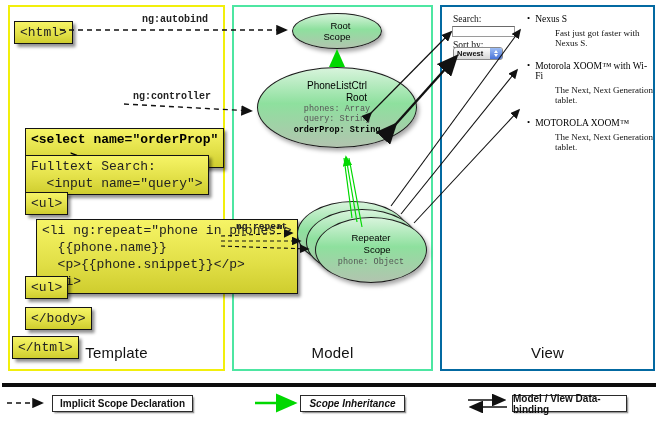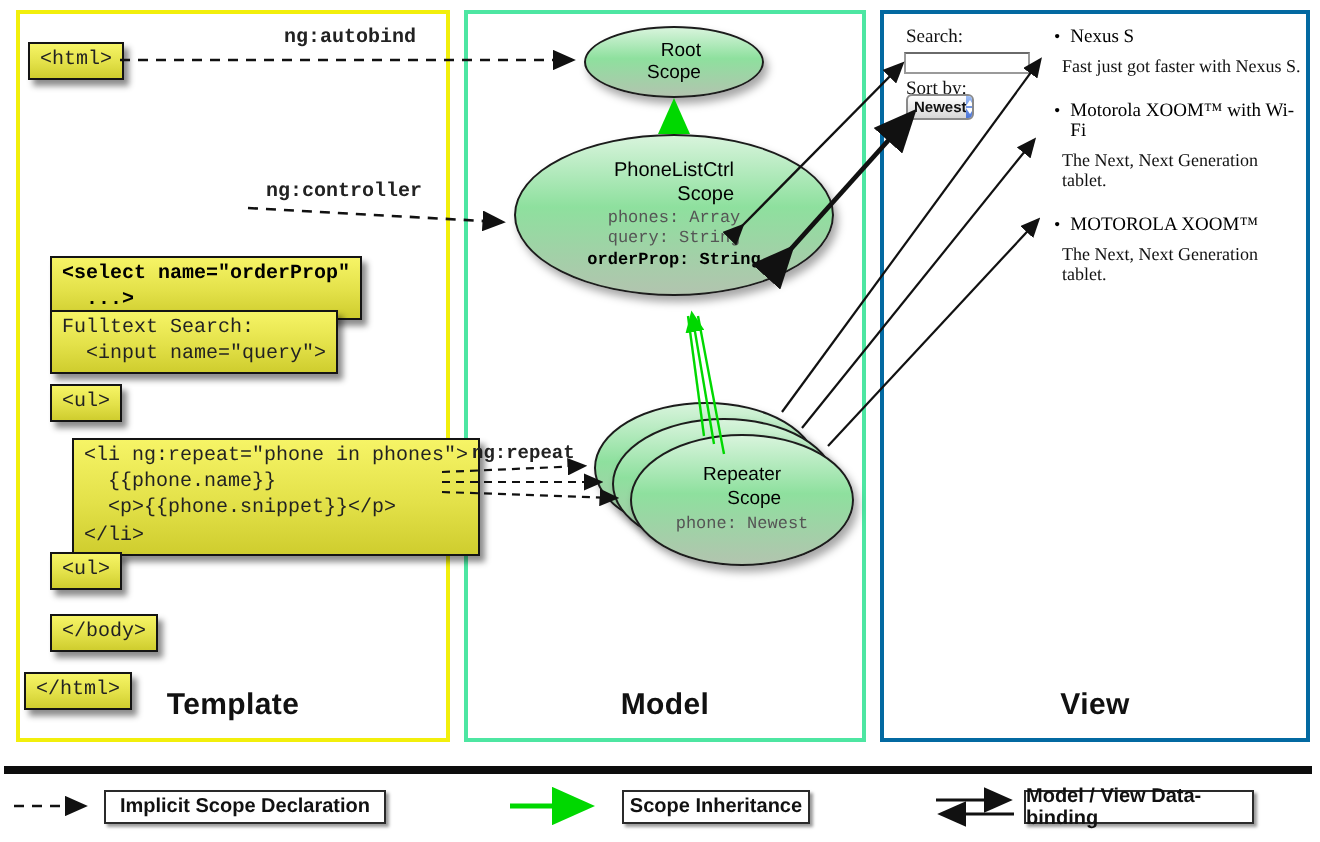--- a/index.html
+++ b/index.html
@@ -5,25 +5,25 @@
   * { margin:0; padding:0; box-sizing:border-box; }
   body { font-family:"Liberation Sans", sans-serif; background:#fff; }
   #stage { position:relative; width:660px; height:421px; background:#fff; overflow:hidden; }
 
   
   .panel { position:absolute; top:5px; height:366px; background:#fff; }
   #panel-template { left:8px;  width:217px; border:2px solid #f2ef0c; }
   #panel-model    { left:232px; width:201px; border:2px solid #4de6a2; }
   #panel-view     { left:440px; width:215px; border:2px solid #0369a1; }
   .panel-label { position:absolute; bottom:8px; left:0; right:0; text-align:center;
-                 font-size:15px; font-weight:700; color:#111; letter-spacing:.2px; }
+                 font-size:15px; font-weight:400; color:#111; letter-spacing:.2px; }
 
   
   .code-box { position:absolute; white-space:pre; font-family:"Liberation Mono", monospace;
-              font-size:10px; line-height:1.32; color:#222; padding:2px 5px;
+              font-size:13px; line-height:1.32; color:#222; padding:2px 5px;
               background:linear-gradient(#f6f466, #e3e149 55%, #cfcd2e);
               border:1.5px solid #141414; box-shadow:2.5px 3px 3px rgba(0,0,0,.45); }
   .code-bold { font-weight:bold; color:#000; }
 
   
   .ng-label { position:absolute; font-family:"Liberation Mono", monospace; font-weight:bold;
               font-size:10px; color:#222; background:transparent; }
 
   
   .scope { position:absolute; border:1.5px solid #1c1c1c; border-radius:50%;
@@ -32,44 +32,44 @@
            display:flex; flex-direction:column; align-items:center; justify-content:center; }
   .scope-title { white-space:pre; text-align:right; font-size:10px; color:#000; line-height:1.2; }
   .scope-prop  { font-family:"Liberation Mono", monospace; font-size:8.5px; color:#555; line-height:1.25; }
   .scope-prop.bold { color:#000; font-weight:bold; }
 
   
   .serif { font-family:"Liberation Serif", serif; }
   #search-label, #sort-label { position:absolute; font-size:9.5px; color:#111; }
   #search-input { position:absolute; left:452px; top:26px; width:63px; height:11px;
                   border:1px solid #9a9a9a; border-top-color:#6a6a6a; background:#fff; font-size:8px; padding:0 2px; }
-  #sort-dropdown { position:absolute; left:453px; top:47px; width:34px; height:13px;
+  #sort-dropdown { position:absolute; left:453px; top:47px; width:50px; height:13px;
                    border:1px solid #8a8a8a; border-radius:3px; display:flex; align-items:center;
                    background:linear-gradient(#fefefe,#d7d7d7); overflow:hidden; }
   #sort-dropdown .dd-text { flex:1; font-size:7.5px; font-weight:bold; color:#111; padding-left:3px;
                             font-family:"Liberation Sans", sans-serif; }
   #sort-dropdown .dd-btn { width:12px; align-self:stretch; background:linear-gradient(#9dbdf5,#4a74d8);
                            display:flex; flex-direction:column; align-items:center; justify-content:center; gap:1px; }
   .tri-up { width:0; height:0; border-left:2.5px solid transparent; border-right:2.5px solid transparent;
             border-bottom:3px solid #fff; }
   .tri-down { width:0; height:0; border-left:2.5px solid transparent; border-right:2.5px solid transparent;
               border-top:3px solid #fff; }
   #phone-list { position:absolute; left:527px; top:14px; width:126px; }
   .phone-item { margin-bottom:13px; }
   .phone-name-row { display:flex; gap:5px; font-size:9.5px; color:#000; }
   .phone-bullet { font-size:9px; line-height:1.1; }
-  .phone-snippet { margin-left:4px; margin-top:4px; font-size:9px; color:#111; }
+  .phone-snippet { margin-left:28px; margin-top:4px; font-size:9px; color:#111; }
 
   
   #separator { position:absolute; left:2px; top:383px; width:654px; height:4px; background:#0d0d0d; }
   .legend-box { position:absolute; top:395px; height:17px; background:#fff; border:1px solid #2a2a2a;
                 box-shadow:1.5px 1.5px 1.5px rgba(0,0,0,.4); display:flex; align-items:center;
                 justify-content:center; font-size:10px; font-weight:600; color:#111; }
   #legend-implicit { left:52px; width:141px; }
-  #legend-inherit  { left:311px; width:94px; }
+  #legend-inherit  { left:300px; width:105px;font-style:italic; }
   #legend-binding  { left:512px; width:115px; }
 
   
   #arrows { position:absolute; left:0; top:0; width:660px; height:421px; pointer-events:none; }
 </style>
 </head>
 <body>
 
 <div id="stage">
 
@@ -101,32 +101,32 @@
   <div class="ng-label" style="left:133px; top:91px;">ng:controller</div>
   <div class="ng-label" style="left:236px; top:221px; font-size:9.5px;">ng:repeat</div>
 
   <div class="scope" style="left:292px; top:13px; width:90px; height:36px;">
     <div class="scope-title" style="font-size:9.5px;">Root
 Scope</div>
   </div>
 
   <div class="scope" style="left:257px; top:67px; width:160px; height:81px;">
     <div class="scope-title">PhoneListCtrl
-Scope</div>
+Root</div>
     <div class="scope-prop">phones: Array</div>
     <div class="scope-prop">query: String</div>
     <div class="scope-prop bold">orderProp: String</div>
   </div>
 
   <div class="scope" style="left:297px; top:201px; width:112px; height:66px;"></div>
   <div class="scope" style="left:306px; top:209px; width:112px; height:66px;"></div>
   <div class="scope" style="left:315px; top:217px; width:112px; height:66px;">
     <div class="scope-title" style="font-size:9.5px;">Repeater
 Scope</div>
-    <div class="scope-prop" style="margin-top:2px;">phone: Newest</div>
+    <div class="scope-prop" style="margin-top:2px;">phone: Object</div>
   </div>
 
   <div id="search-label" class="serif" style="left:453px; top:14px;">Search:</div>
   <input id="search-input" type="text" value="" style="">
   <div id="sort-label" class="serif" style="left:453px; top:40px;">Sort by:</div>
   <div id="sort-dropdown">
     <span class="dd-text">Newest</span>
     <span class="dd-btn">
         <span class="tri-up"></span>
         <span class="tri-down"></span>

